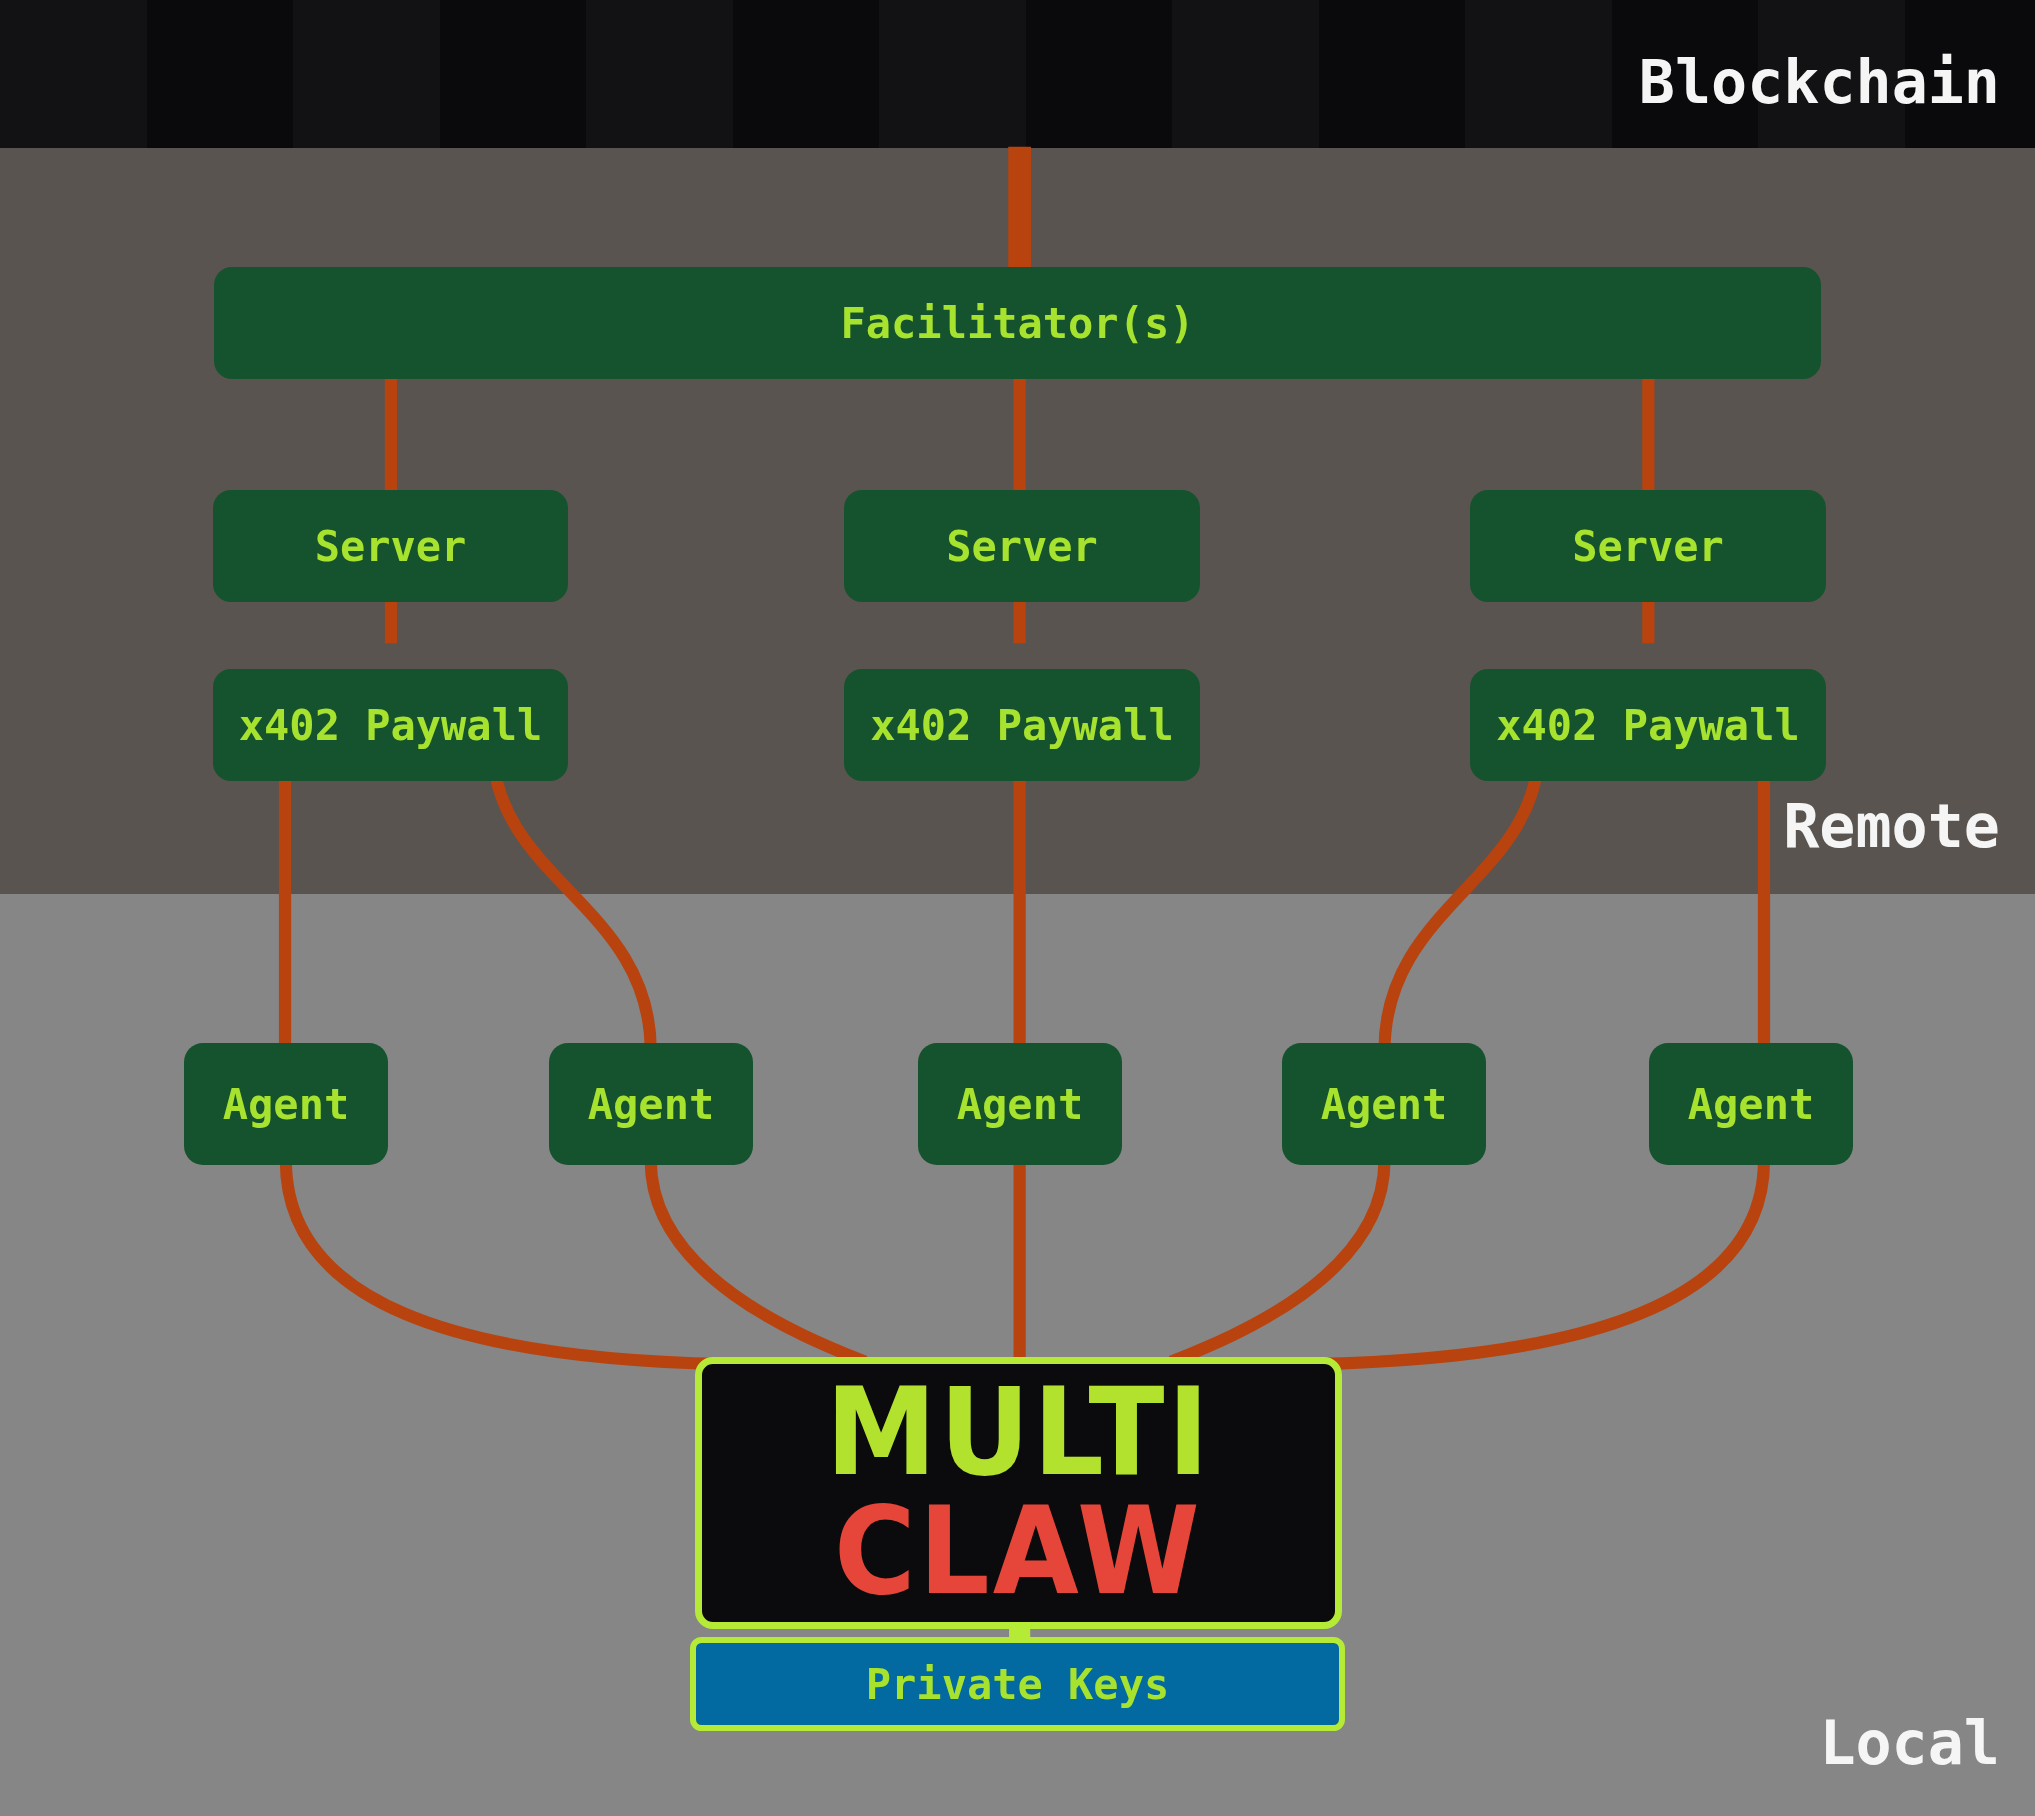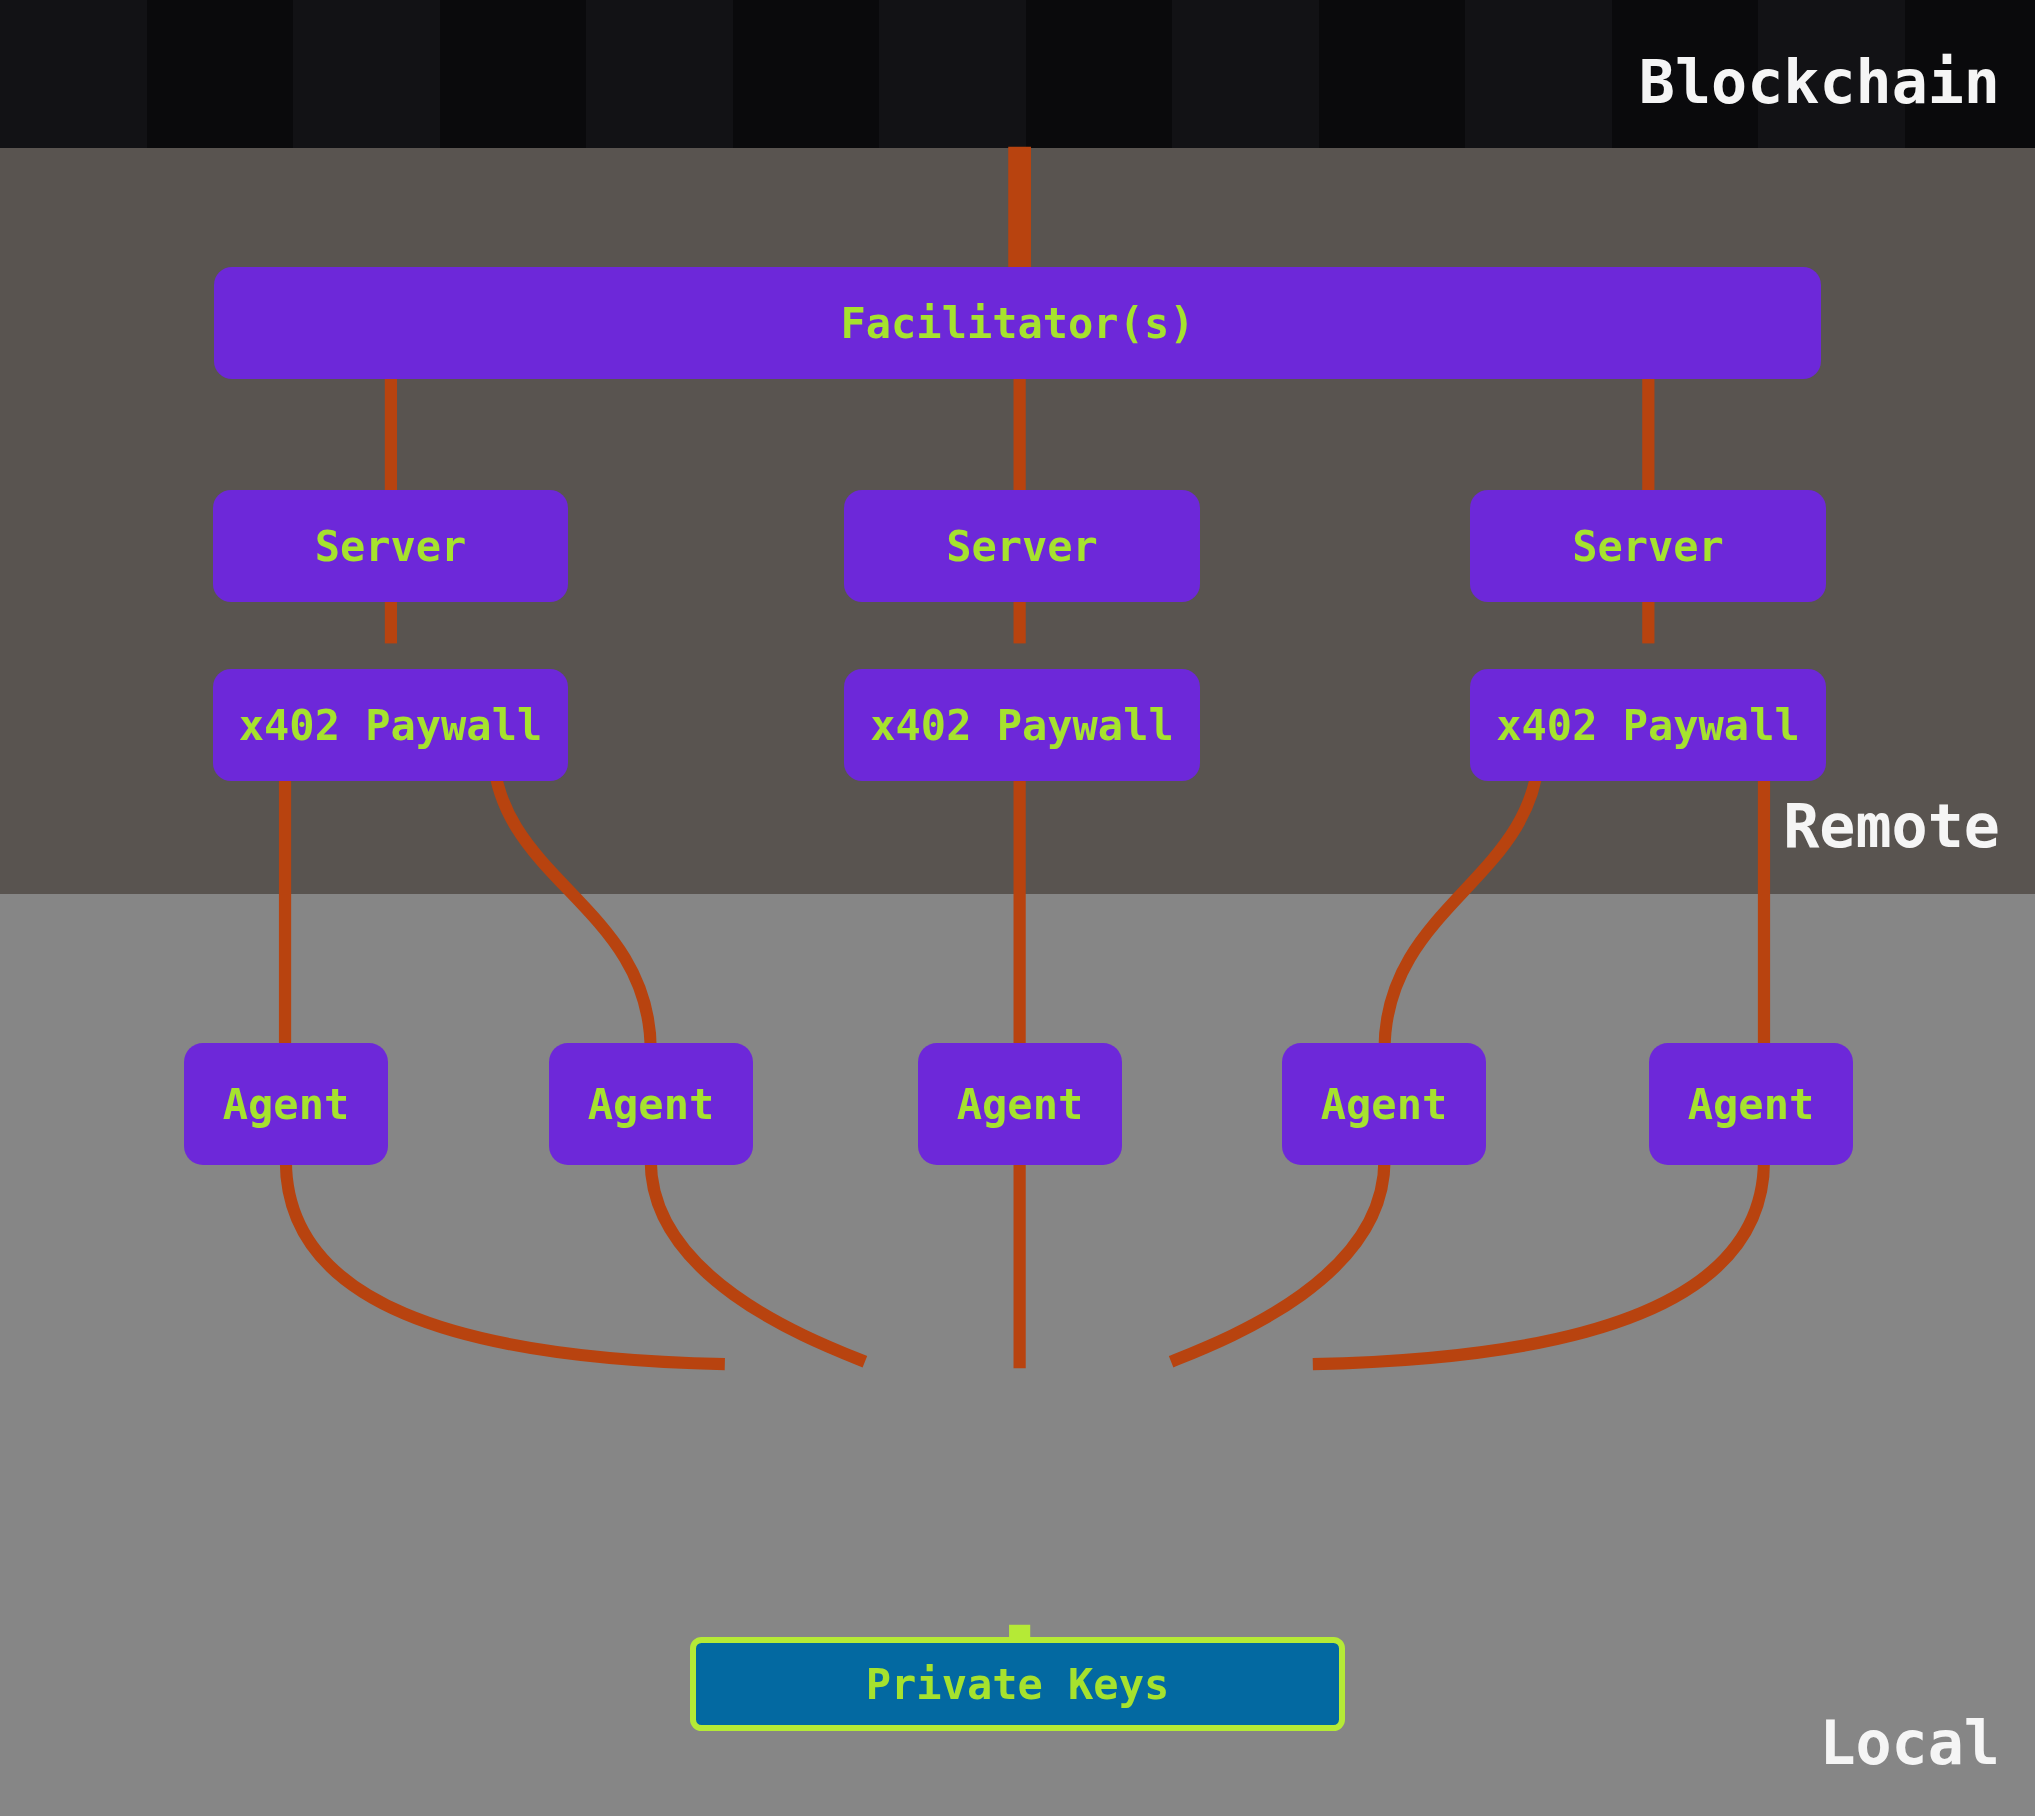--- a/index.html
+++ b/index.html
@@ -25,21 +25,21 @@
   #label-blockchain{top:47px;}
   #label-remote{top:791px;}
   #label-local{top:1708px;}
   
   #wires{position:absolute;left:0;top:0;}
   .wire{fill:none;stroke:#b8430f;stroke-width:15px;}
   .wire-thick{stroke-width:28px;}
   .wire-green{stroke:#b5ea36;stroke-width:26px;}
   
   .node{
-    position:absolute;background:#6d28d9;border-radius:18px;
+    position:absolute;background:#14532d;border-radius:18px;
     display:flex;align-items:center;justify-content:center;
     color:#a6e22e;font-size:42px;font-weight:bold;white-space:nowrap;
   }
   .row-server{top:490px;height:112px;}
   .row-paywall{top:669px;height:112px;text-align:center;}
   .row-agent{top:1043px;height:122px;border-radius:19px;}
   #node-facilitator{left:214px;top:267px;width:1607px;height:112px;}
   #node-server-0{left:213px;width:355px;}
   #node-server-1{left:844px;width:356px;}
   #node-server-2{left:1470px;width:356px;}
@@ -140,19 +140,23 @@
   <div class="node row-agent" id="node-agent-2">
     <span>Agent</span>
   </div>
   <div class="node row-agent" id="node-agent-3">
     <span>Agent</span>
   </div>
   <div class="node row-agent" id="node-agent-4">
     <span>Agent</span>
   </div>
 
+  <div id="node-multiclaw">
+    <div class="logo-line" id="logo-multi">MULTI</div>
+    <div class="logo-line" id="logo-claw">CLAW</div>
+  </div>
 
   <div id="node-private-keys">
     <span>Private Keys</span>
   </div>
 
 </div>
 
 
 </body></html>

